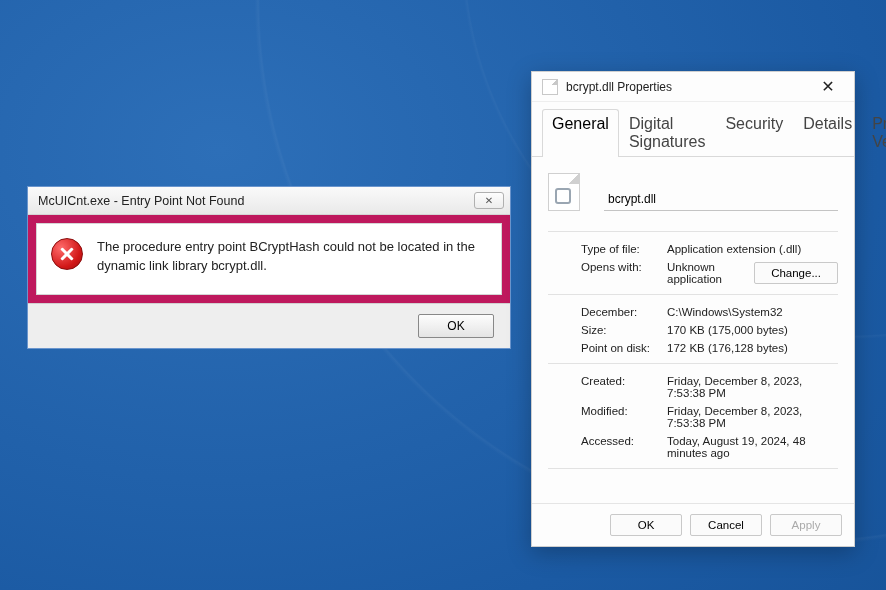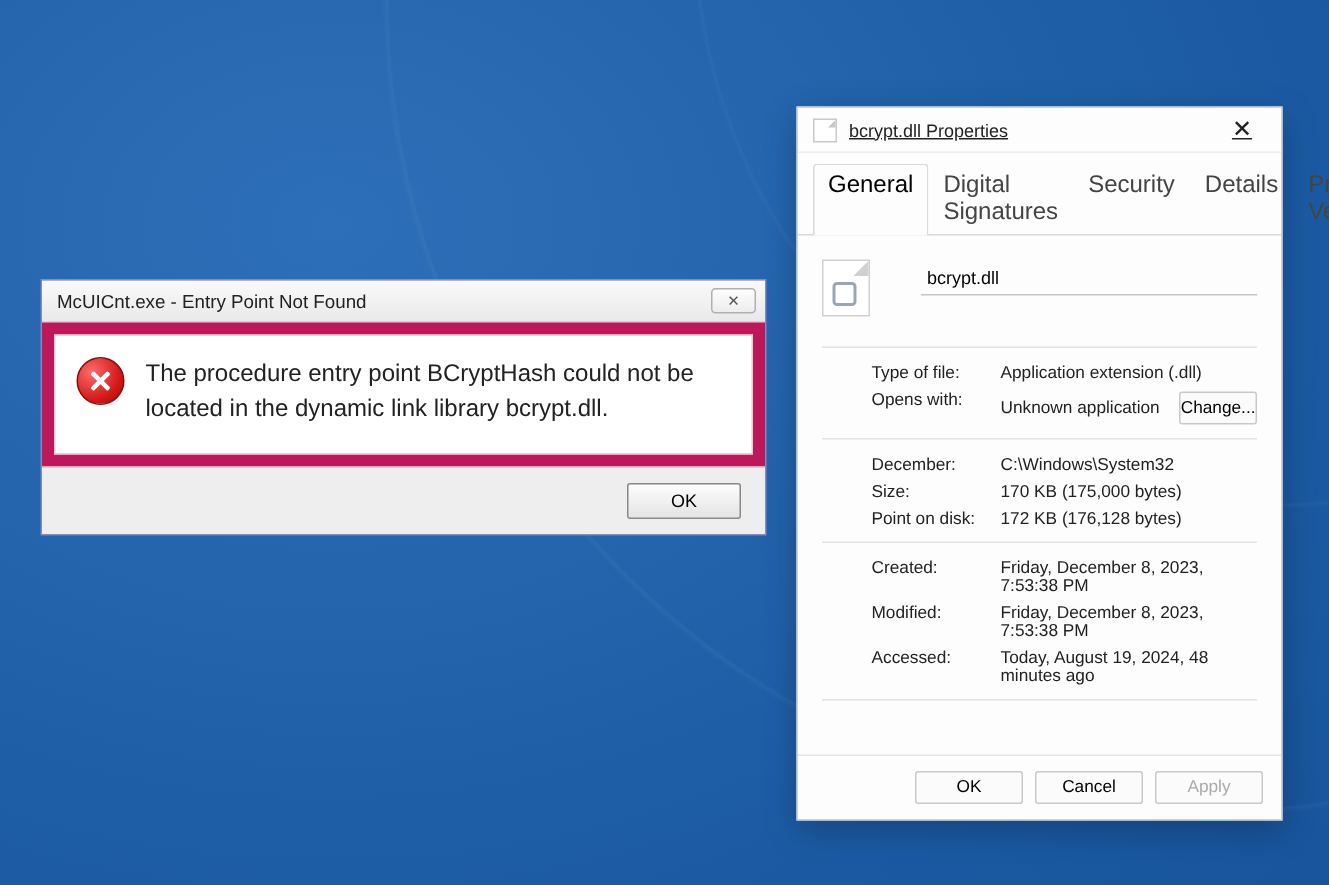--- a/index.html
+++ b/index.html
@@ -60,21 +60,21 @@
     border: 1px solid #8a0c0c;
     position: relative;
   }
   .err-icon::before, .err-icon::after {
     content:""; position:absolute; left:50%; top:50%;
     width: 16px; height: 3px; background:#fff;
     border-radius:1px;
   }
   .err-icon::before { transform: translate(-50%,-50%) rotate(45deg); }
   .err-icon::after  { transform: translate(-50%,-50%) rotate(-45deg); }
-  .err-text { font-size: 16px; line-height: 1.45; color:#222; }
+  .err-text { font-size: 13px; line-height: 1.45; color:#222; }
   .err-footer {
     background: #eeeeee;
     border-top: 1px solid #d0d0d0;
     padding: 10px 16px;
     display:flex; justify-content:flex-end;
   }
   .win7-btn {
     min-width: 76px; height: 24px;
     border: 1px solid #888; border-radius:2px;
     background: linear-gradient(#fdfdfd, #e4e4e4);
@@ -89,21 +89,20 @@
     background: #fdfdfd;
     border: 1px solid #cfcfcf;
     box-shadow: 0 6px 22px rgba(0,0,0,0.25);
     display:flex; flex-direction:column;
   }
   .props-titlebar {
     height: 30px;
     display:flex; align-items:center;
     padding: 0 8px 0 10px;
     border-bottom: 1px solid #eee;
-    text-decoration: underline;
   }
   .file-icon {
     width:16px; height:16px; margin-right:8px;
     border:1px solid #c8c8c8; background:#fff;
     position:relative;
   }
   .file-icon::before {
     content:""; position:absolute; right:0; top:0;
     width:5px; height:5px; background:linear-gradient(135deg,#fff 0 48%, #c8c8c8 50% 100%);
   }
@@ -130,21 +129,21 @@
     color:#000;
   }
   .props-body {
     padding: 10px 16px 8px;
     flex:1;
     font-size: 11.5px;
     color:#222;
     overflow:hidden;
   }
   .filehead {
-    display:flex; align-items:flex-start; gap:34px;
+    display:flex; align-items:flex-end; gap:24px;
     padding: 6px 0 14px;
   }
   .bigfile-icon {
     width:32px; height:38px; border:1px solid #d0d0d0; background:#fff;
     position:relative;
   }
   .bigfile-icon::before{
     content:""; position:absolute; right:0; top:0;
     width:10px; height:10px;
     background:linear-gradient(135deg,#fff 0 48%, #d0d0d0 50% 100%);
@@ -158,21 +157,21 @@
     flex:1; height:24px;
     border:none; border-bottom:1px solid #c4c4c4;
     font-size:12px; padding:2px 4px;
     background:transparent;
   }
   .sep { height:1px; background:#e2e2e2; margin: 6px 0 8px; }
   .row { display:flex; padding: 3px 0; margin-left: 33px; }
   .row .k { width: 86px; color:#222; }
   .row .v { flex:1; color:#222; display:flex; align-items:center; gap:8px; }
   .btn {
-    height:22px; padding:0 0; font-size:11.5px;
+    height:22px; padding:0 16px; font-size:11.5px;
     border:1px solid #c9c9c9; background:#fbfbfb;
     cursor:pointer; border-radius:2px;
   }
   .btn:disabled { color:#aaa; cursor:default; }
   .attr-row { display:flex; align-items:center; padding:3px 0; }
   .attr-row .k { width:86px; }
   .chk { display:flex; align-items:center; gap:5px; margin-right:14px; font-size:11.5px;}
   .chk input { width:13px; height:13px; }
   .props-footer {
     border-top:1px solid #e5e5e5;

